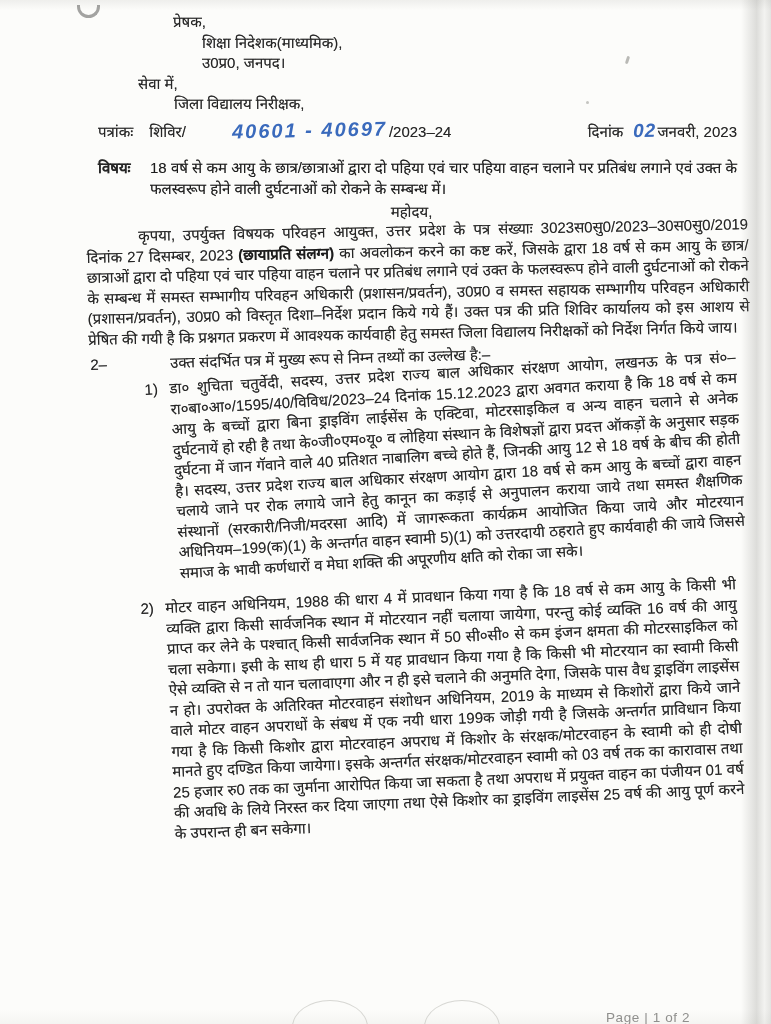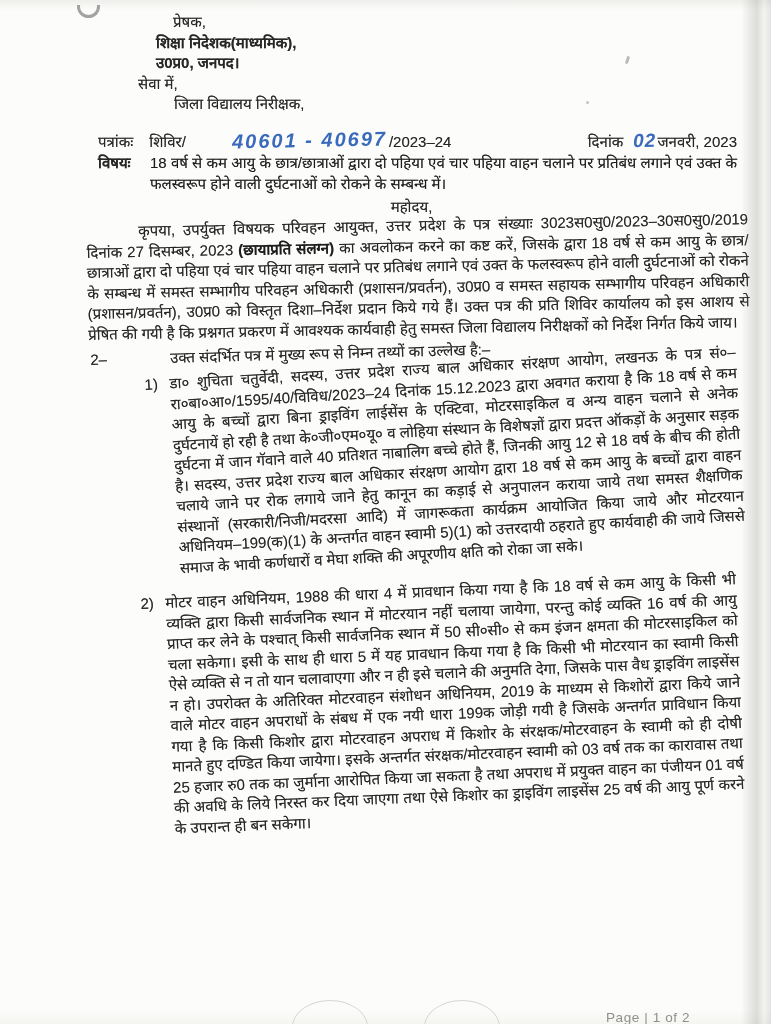--- a/index.html
+++ b/index.html
@@ -37,38 +37,38 @@
   .speck-b { position:absolute; left:586px; top:101px; width:3px; height:3px;
     background:#c4c4c0; border-radius:50%; }
   .ghost-circle { position:absolute; bottom:-30px; width:74px; height:52px;
     border:1px solid rgba(185,185,180,0.55); border-radius:50%; }
   .ghost-circle.c1 { left:292px; } .ghost-circle.c2 { left:424px; }
 
   .content { position:absolute; top:12px; left:0; right:0; padding:0 34px 0 98px; }
 
   
   .hdr-label { margin-left:75px; }
-  .hdr-sub   { margin-left:58px;font-weight:bold; }
+  .hdr-sub   { margin-left:104px; }
   .to-label  { margin-left:40px; }
   .to-sub    { margin-left:76px; }
 
-  .ref-row { display:flex; align-items:baseline; margin-top:16px; white-space:nowrap; }
+  .ref-row { display:flex; align-items:baseline; margin-top:6px; white-space:nowrap; }
   .ref-office { margin-left:16px; }
   .hand {
     display:inline-block;
     color:#3a6abc; font-style:italic; font-weight:600;
     font-size:20px; letter-spacing:2px; line-height:18px;
     transform:rotate(-1.2deg);
     text-shadow:none;
   }
   .hand-number { margin:0 2px 0 46px; }
   .date-group { margin-left:auto; }
   .hand-day { font-size:19px; letter-spacing:1px; margin:0 1px 0 10px; }
 
-  .subject-row { display:flex; margin-top:1px; }
+  .subject-row { display:flex; margin-top:16px; }
   .subject-label { flex:none; width:52px; font-weight:700; }
   .subject-text { flex:1; font-weight:400; color:#1d1d1d; text-align:justify; }
 
   .salutation { margin-left:-12px; margin-top:3px;text-align:center; }
 
   .para1 {
     margin:4px 0 0 -12px; width:662px;
     text-indent:52px; text-align:justify;
     transform:rotate(-1.1deg); transform-origin:left top;
   }

